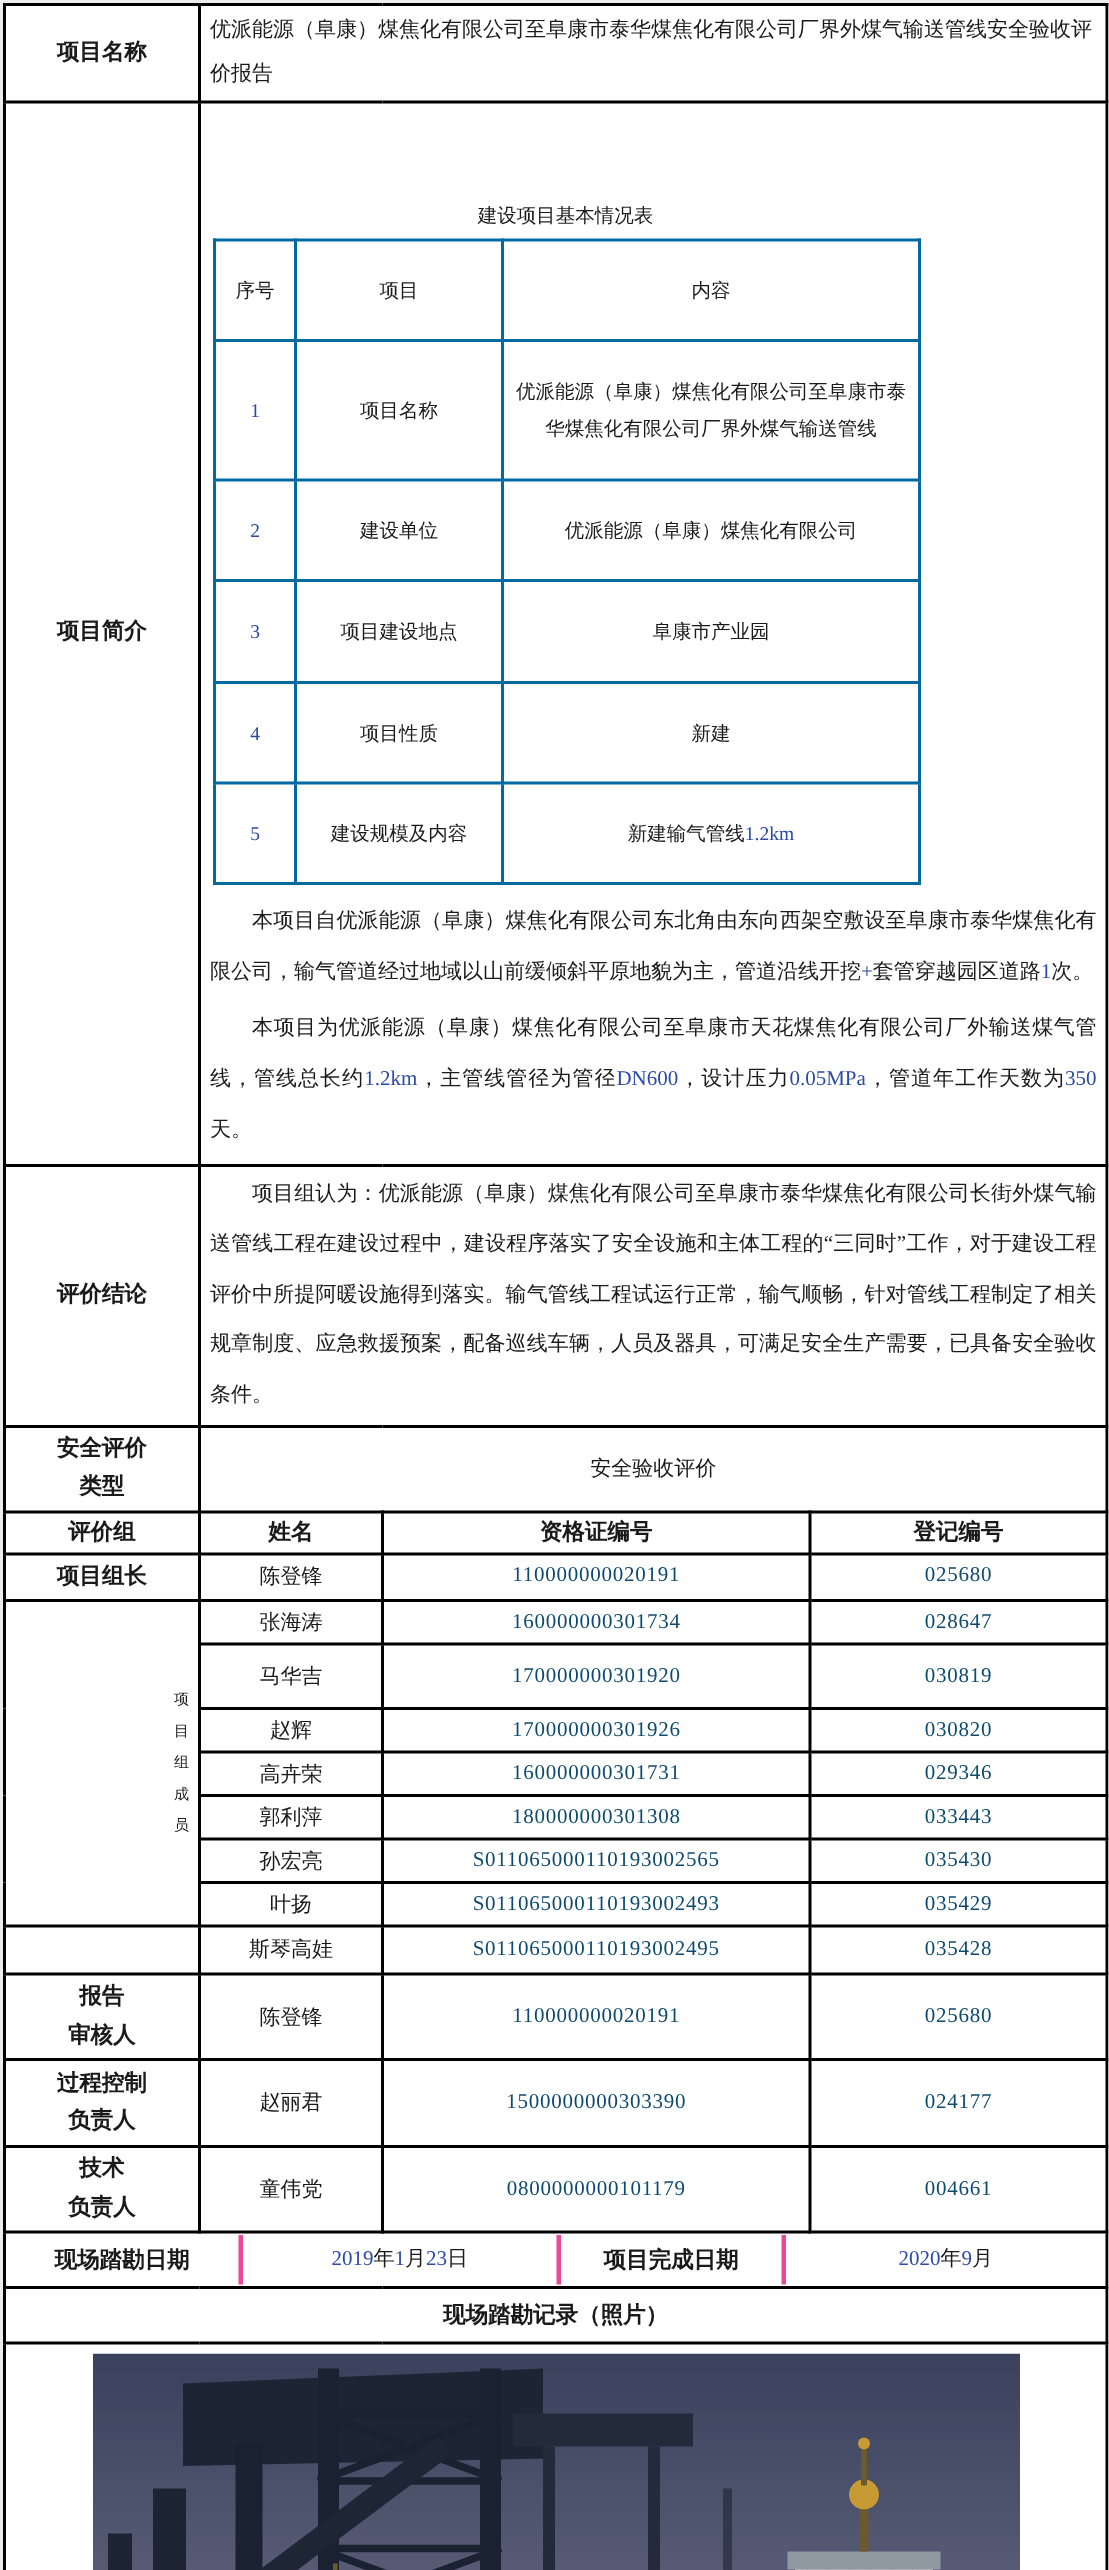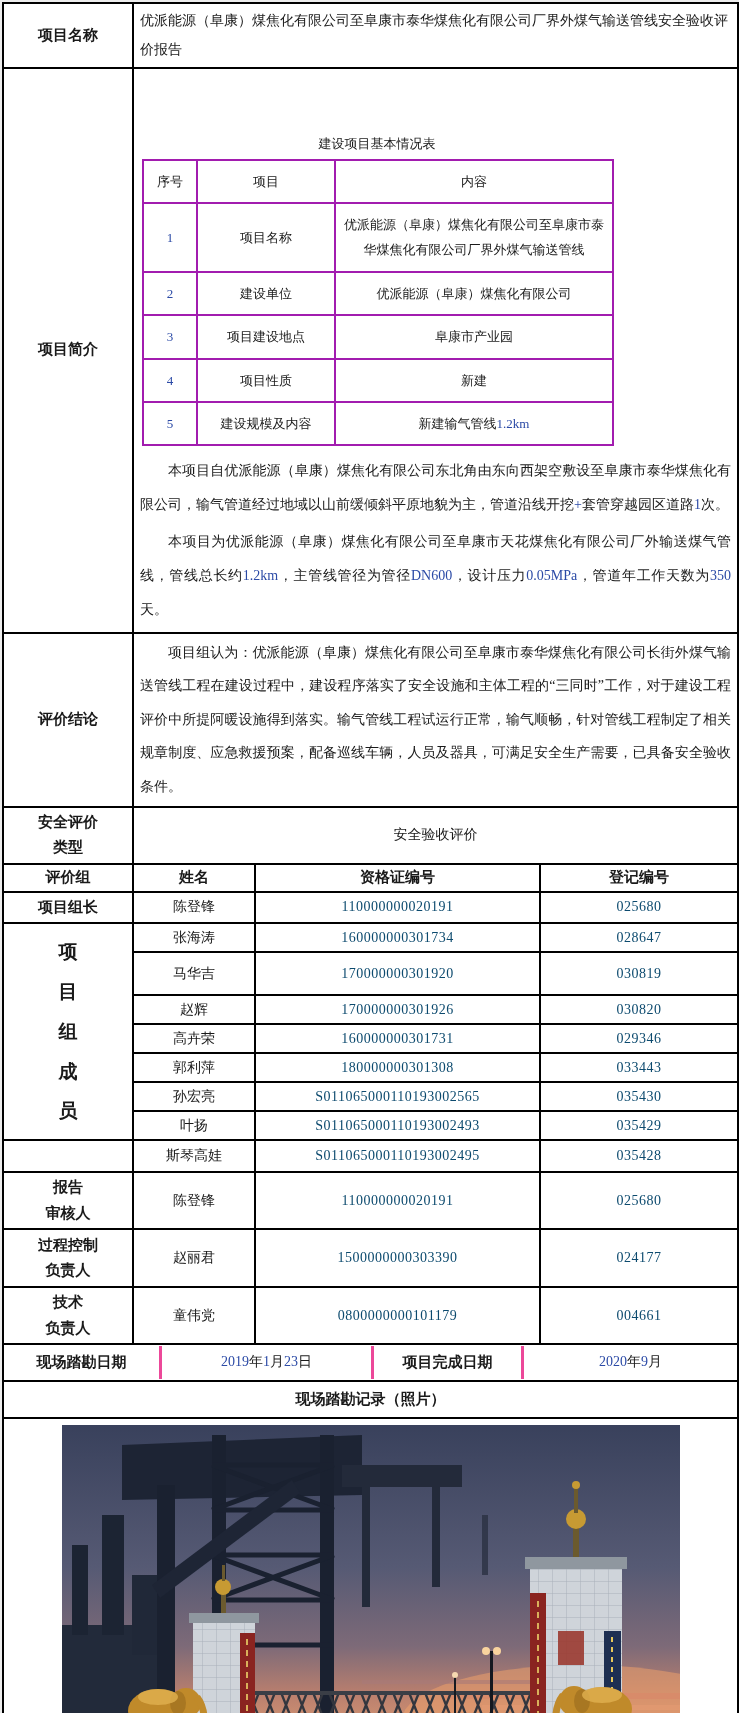--- a/index.html
+++ b/index.html
@@ -1,26 +1,26 @@
 <!DOCTYPE html>
 <html><head>
 <meta charset="utf-8">
 <style>
   html,body{margin:0;padding:0;background:#ececec;font-family:"Liberation Serif","DejaVu Serif",serif;color:#1a1a1a;}
   .page{width:739px;margin:0 auto;background:#ececec;padding:2px 2px 10px 2px;box-sizing:border-box;}
   table.main{width:735px;border-collapse:collapse;background:#fff;table-layout:fixed;}
   table.main td{border:2px solid #000;padding:2px 6px;vertical-align:middle;box-sizing:border-box;overflow:hidden;}
   .label{font-weight:bold;text-align:center;font-size:15px;white-space:pre-line;line-height:1.7;}
-  .vlabel{font-weight:bold;text-align:center;font-size:19px;}
+  .vlabel{font-weight:normal;text-align:right;font-size:10px;}
   .vlabel span{display:inline-block;width:1.1em;word-break:break-all;line-height:2.1;}
   .title-cell{text-align:left;font-size:14px;line-height:2.1;padding:4px 10px;}
   .intro-cell{vertical-align:top;padding:0 10px 10px 8px;}
   .inner-title{width:470px;text-align:center;font-size:13px;margin:64px 0 6px 2px;}
   table.inner{border-collapse:collapse;table-layout:fixed;width:470px;margin-left:2px;}
-  table.inner td{border:2px solid #a21caf;padding:8px 4px;font-size:13px;text-align:center;line-height:1.95;}
+  table.inner td{border:2px solid #0369a1;padding:20px 4px;font-size:13px;text-align:center;line-height:1.95;}
   .paras{margin-top:8px;}
   .paras p{font-size:14px;line-height:2.45;text-align:justify;text-indent:2em;margin:2px 0;}
   .conclusion-cell{font-size:14px;line-height:2.4;text-align:justify;padding:4px 12px;}
   .conclusion-cell div{text-indent:2em;}
   .val{font-size:14px;text-align:center;}
   .hdr{font-weight:bold;text-align:center;font-size:15px;}
   .name{font-size:14px;text-align:center;}
   .cert{font-size:14px;text-align:center;font-family:"Liberation Serif","DejaVu Serif",serif;color:#0c4a6e;letter-spacing:.5px;}
   .lat{color:#2b4aa6;font-family:"Liberation Serif","DejaVu Serif",serif;}
   .dates-cell{padding:0 !important;}

